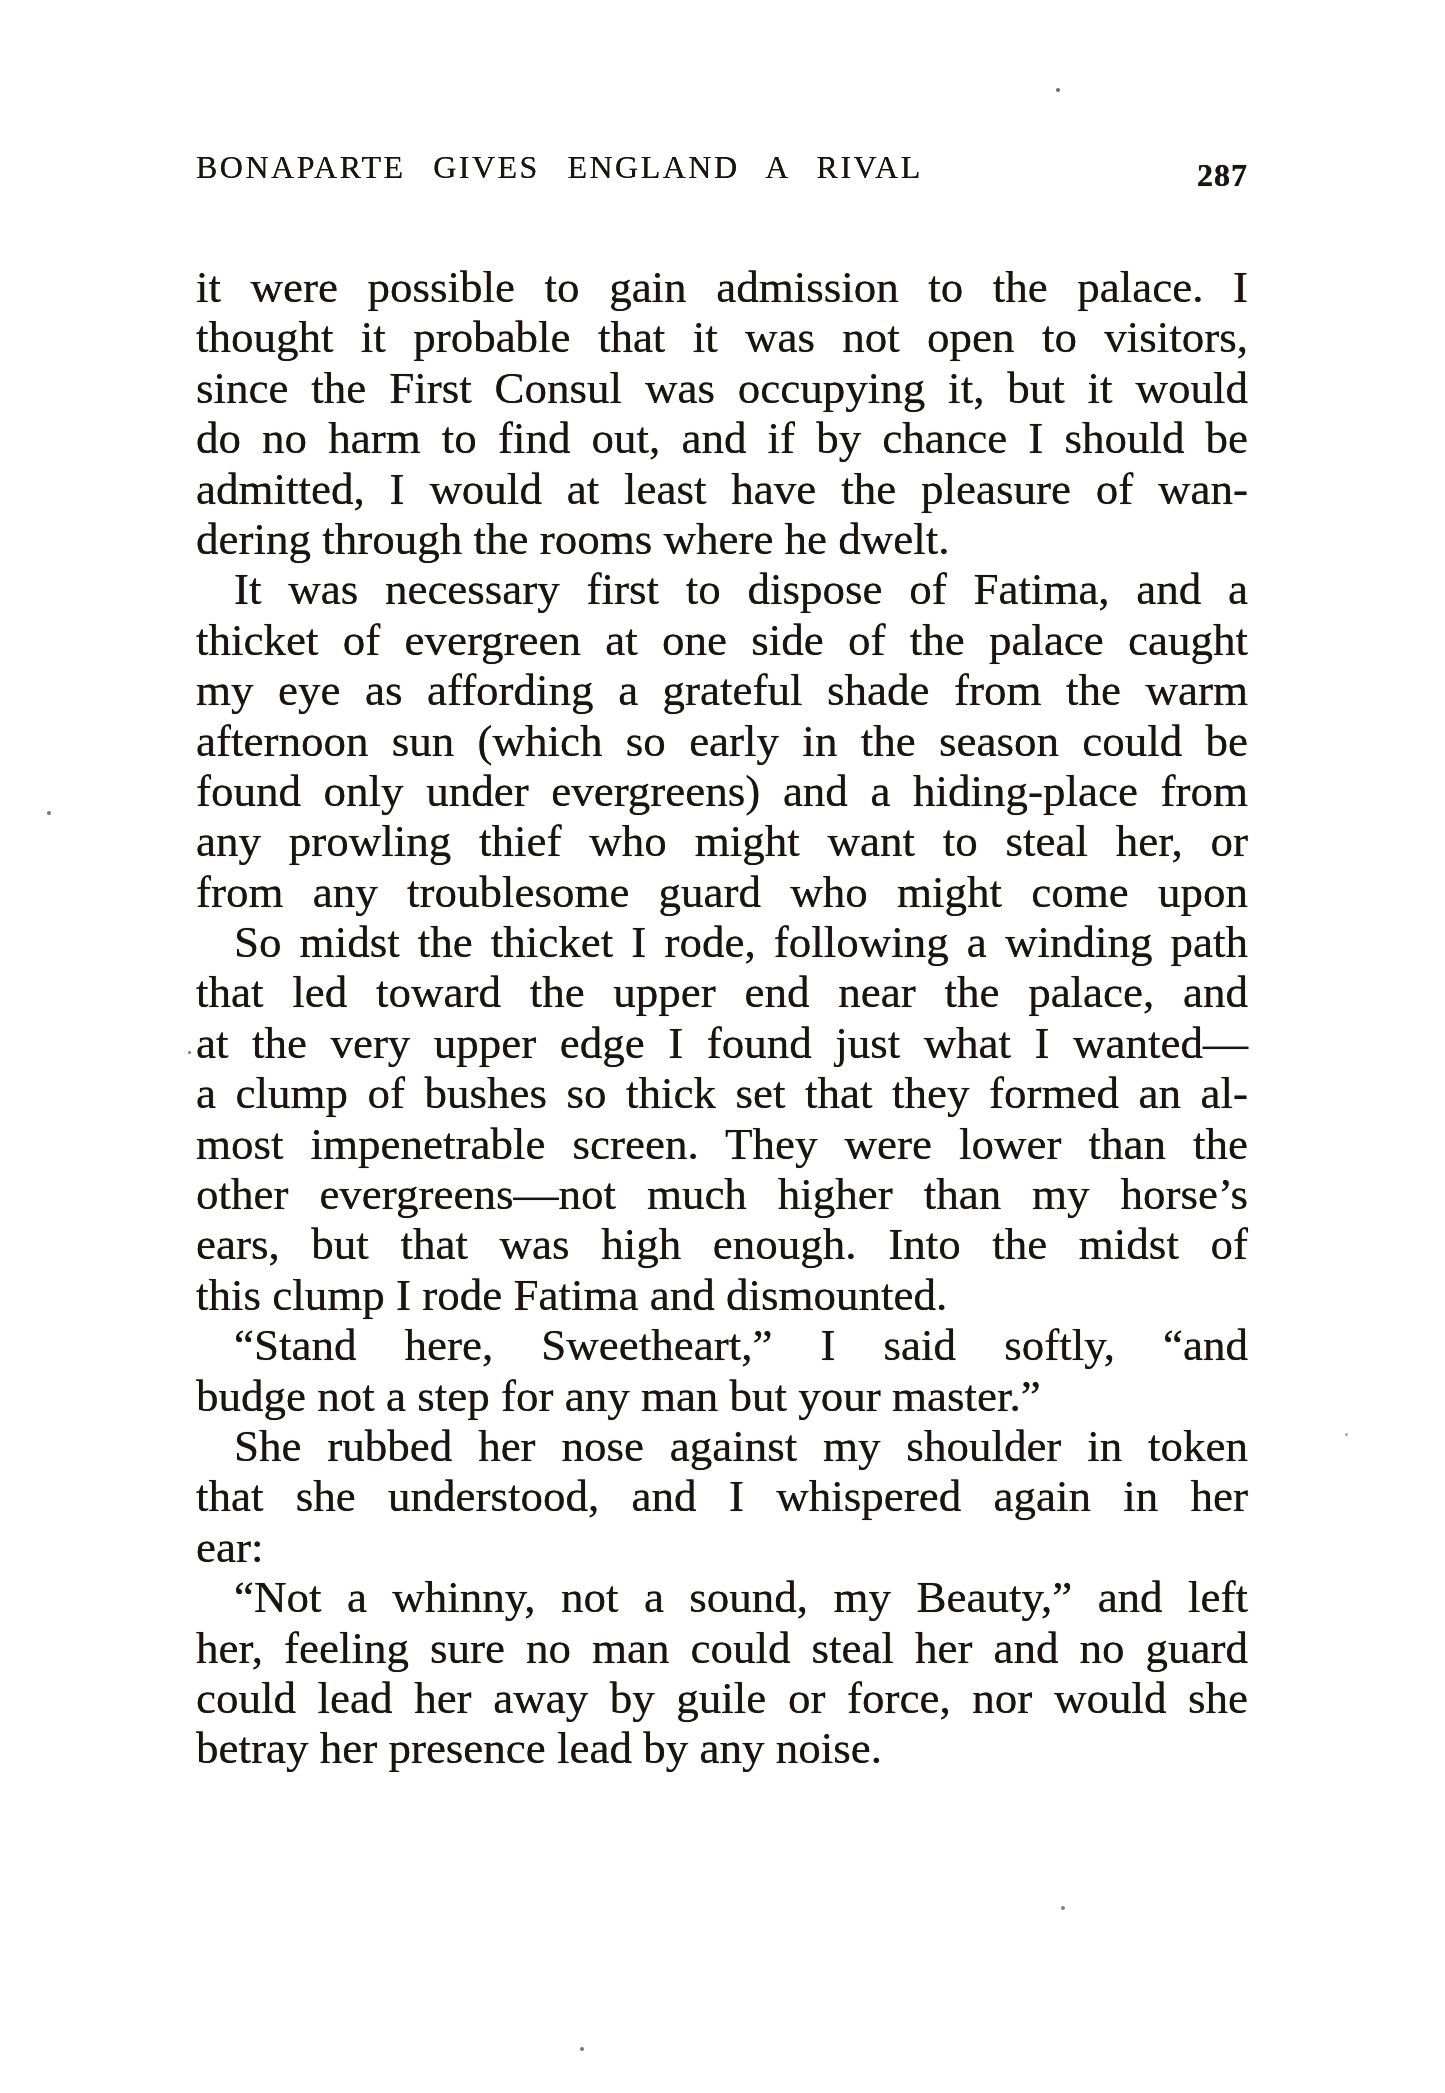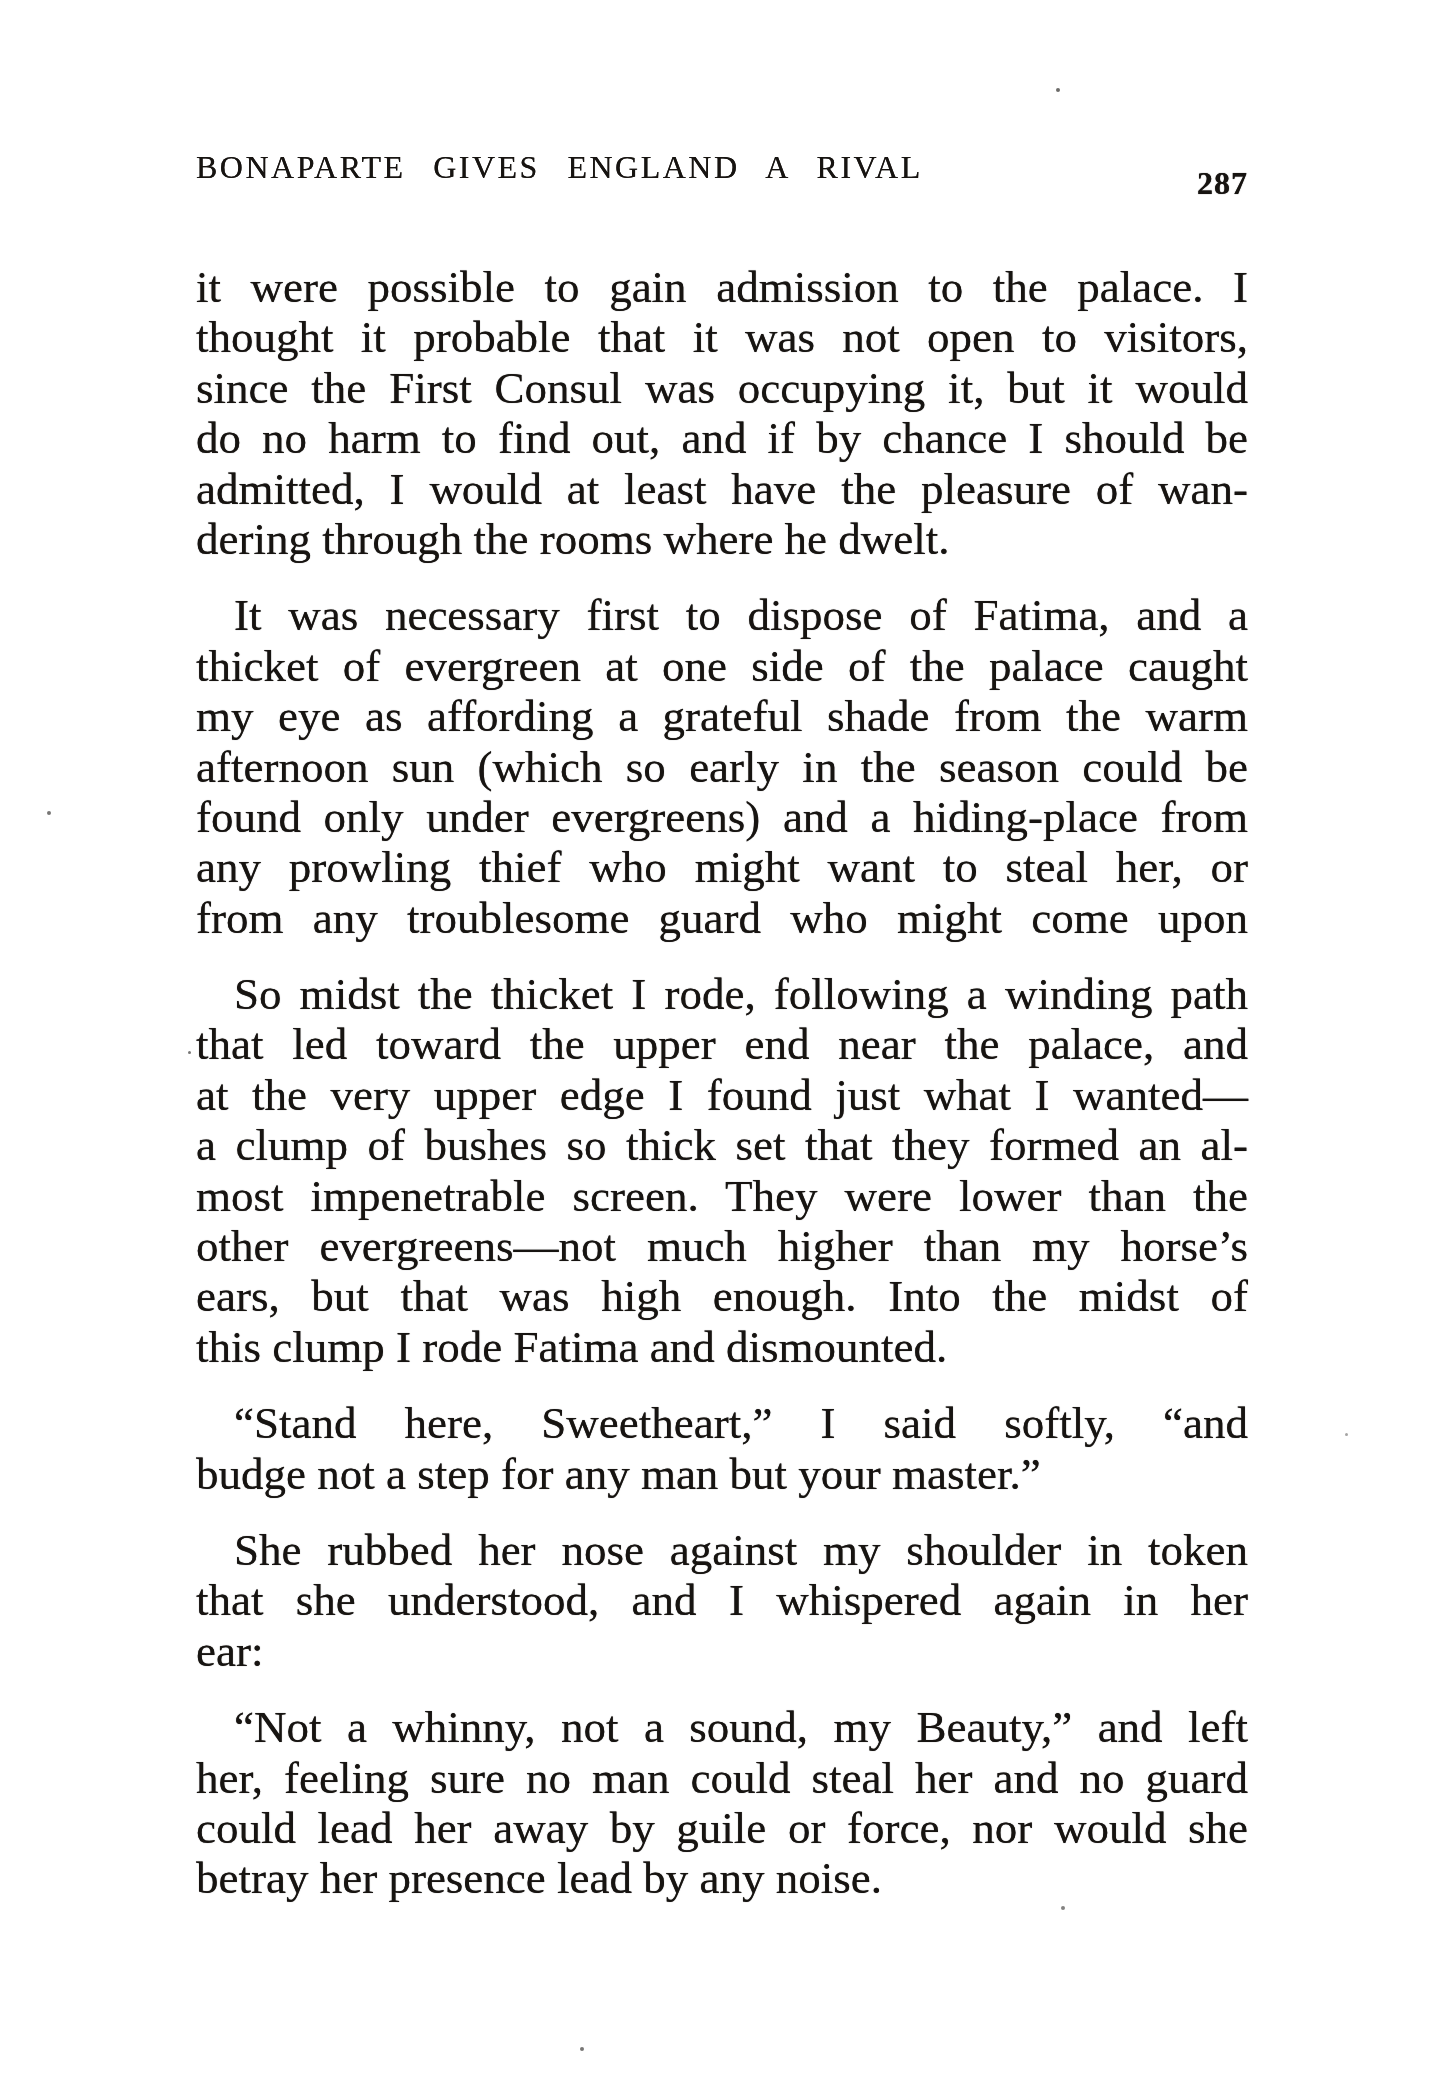--- a/index.html
+++ b/index.html
@@ -24,21 +24,21 @@
     height: 42px;
     font-size: 32px;
     letter-spacing: 2.5px;
     word-spacing: 17px;
     white-space: nowrap;
     text-shadow: 0 0 0.6px rgba(15,12,10,0.9);
   }
   .page-num {
     position: absolute;
     right: 0;
-    top: 16px;
+    top: 8px;
     font-weight: bold;
     letter-spacing: 1px;
     word-spacing: normal;
     text-shadow: 0 0 0.8px rgba(15,12,10,0.95);
   }
   .text-block {
     position: absolute;
     left: 196px;
     top: 262px;
     width: 1052px;
@@ -49,21 +49,20 @@
   .line {
     height: 50.4px;
     text-align: justify;
     text-align-last: justify;
   }
   .line.para-end {
     text-align-last: left;
   }
   .line.indent {
     text-indent: 38px;
-    margin-top: 26px;
   }
   .speck {
     position: absolute;
     background: #1d1b19;
     border-radius: 50%;
   }
 </style>
 </head>
 <body>
 

